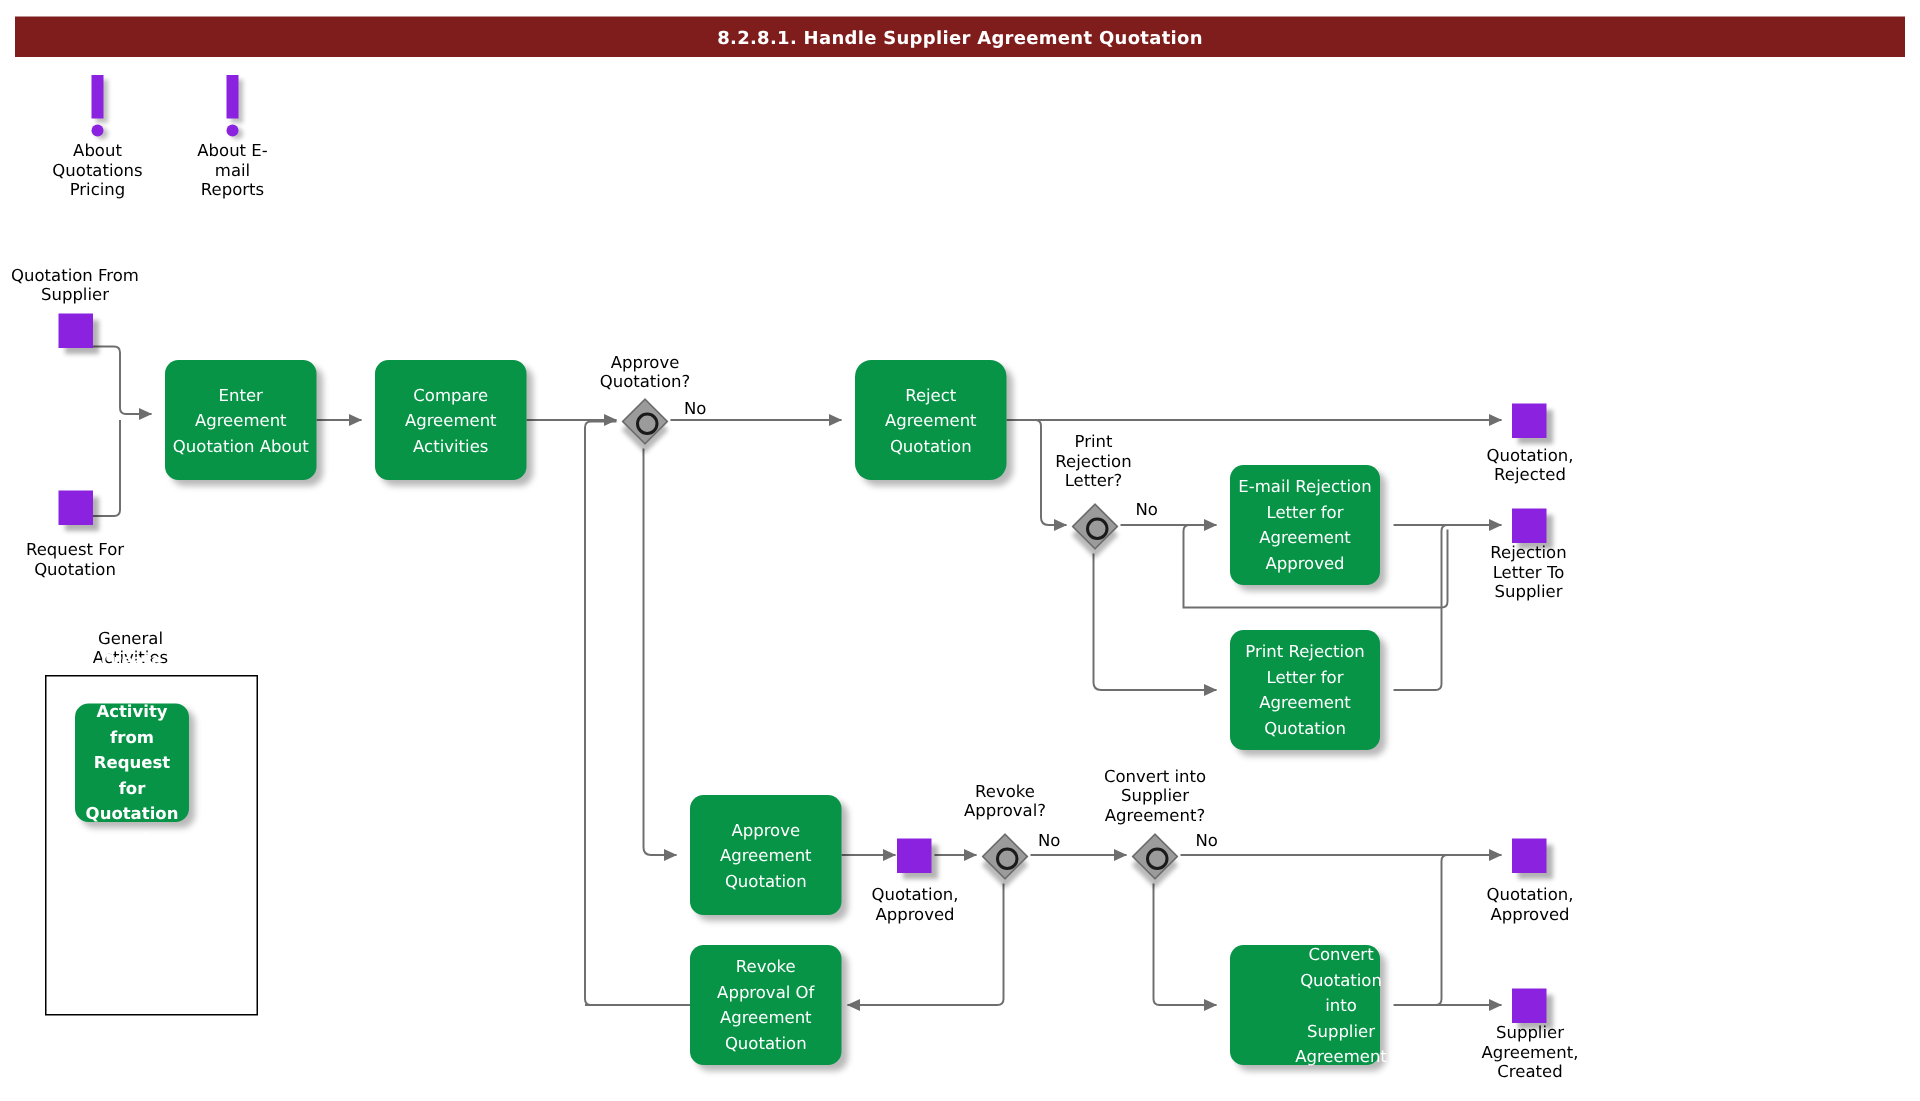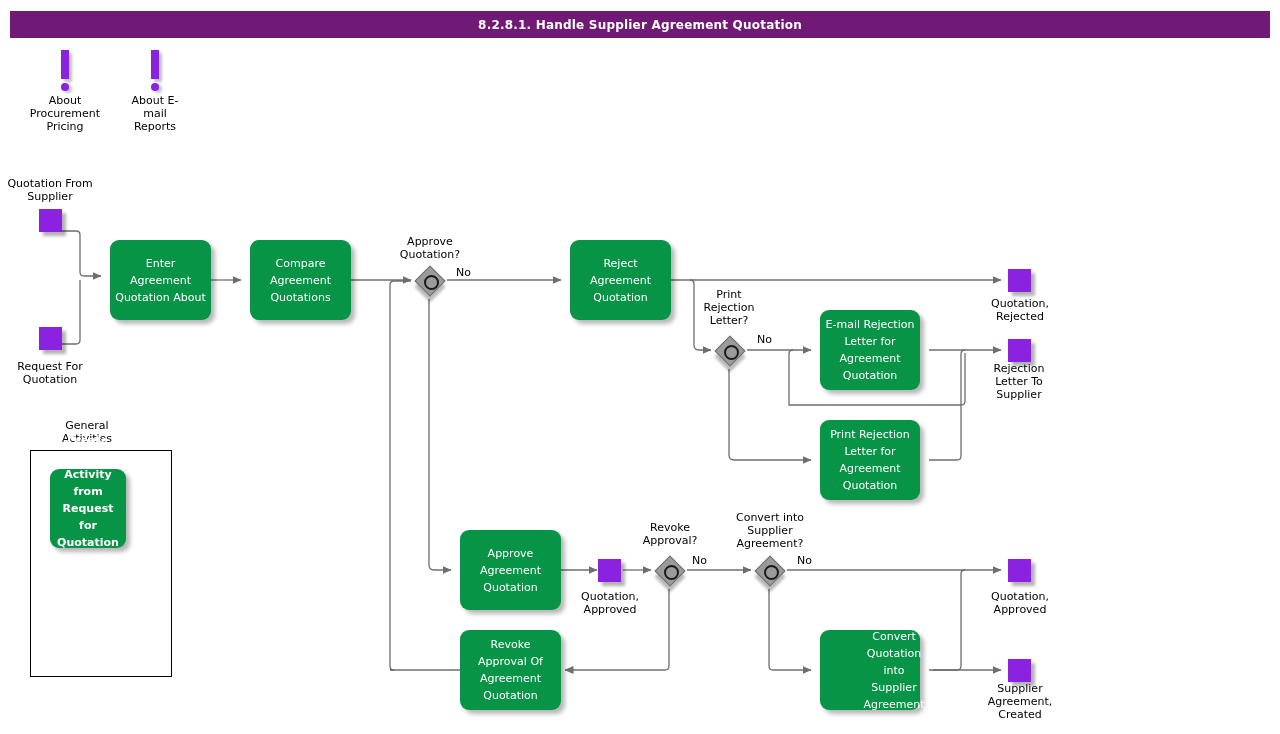--- a/index.html
+++ b/index.html
@@ -8,21 +8,21 @@
     width:1280px;height:734px;position:relative;overflow:hidden;
     font-family:"DejaVu Sans","Liberation Sans",sans-serif;
     -webkit-font-smoothing:antialiased;
   }
   #canvas{position:absolute;left:0;top:0;width:1280px;height:734px;}
   svg#wires{position:absolute;left:0;top:0;width:1280px;height:734px;pointer-events:none;}
 
   
   .titlebar{
     position:absolute;left:10px;top:11px;width:1260px;height:27px;
-    background:#701a75;color:#ffffff;
+    background:#7f1d1d;color:#ffffff;
     font-size:12px;font-weight:bold;
     display:flex;align-items:center;justify-content:center;
     letter-spacing:.2px;
   }
 
   
   .task{
     position:absolute;background:#079447;border-radius:9px;
     color:#ffffff;font-size:11px;line-height:17px;text-align:center;
     display:flex;align-items:center;justify-content:center;
@@ -143,21 +143,21 @@
       <path d="M929,670 L1001,670" marker-end="url(#ah)"></path>
 
       <path d="M933,670 L957,670 Q961,670 961,666 L961,574 Q961,570 965,570"></path>
     </g>
   </svg>
 
   <div class="annot" style="left:30px;top:50px;">
     <div class="bar"></div>
     <div class="dot"></div>
     <div class="alabel" style="white-space: pre-line;">About
-Procurement
+Quotations
 Pricing</div>
   </div>
   <div class="annot" style="left:120px;top:50px;">
     <div class="bar"></div>
     <div class="dot"></div>
     <div class="alabel" style="white-space: pre-line;">About E-
 mail
 Reports</div>
   </div>
 
@@ -192,32 +192,32 @@
 Created</div>
 
   <div class="task" style="left:110px;top:240px;width:101px;height:80px;">
     <span style="white-space: pre-line;">Enter
 Agreement
 Quotation About</span>
   </div>
   <div class="task" style="left:250px;top:240px;width:101px;height:80px;">
     <span style="white-space: pre-line;">Compare
 Agreement
-Quotations</span>
-  </div>
-  <div class="task" style="left:570px;top:240px;width:101px;height:80px;">
+Activities</span>
+  </div>
+  <div class="task" style="left:570px;top:240px;width:101px;height:80px;border-radius:11px;">
     <span style="white-space: pre-line;">Reject
 Agreement
 Quotation</span>
   </div>
   <div class="task" style="left:820px;top:310px;width:100px;height:80px;">
     <span style="white-space: pre-line;">E-mail Rejection
 Letter for
 Agreement
-Quotation</span>
+Approved</span>
   </div>
   <div class="task" style="left:820px;top:420px;width:100px;height:80px;">
     <span style="white-space: pre-line;">Print Rejection
 Letter for
 Agreement
 Quotation</span>
   </div>
   <div class="task" style="left:460px;top:530px;width:101px;height:80px;">
     <span style="white-space: pre-line;">Approve
 Agreement

